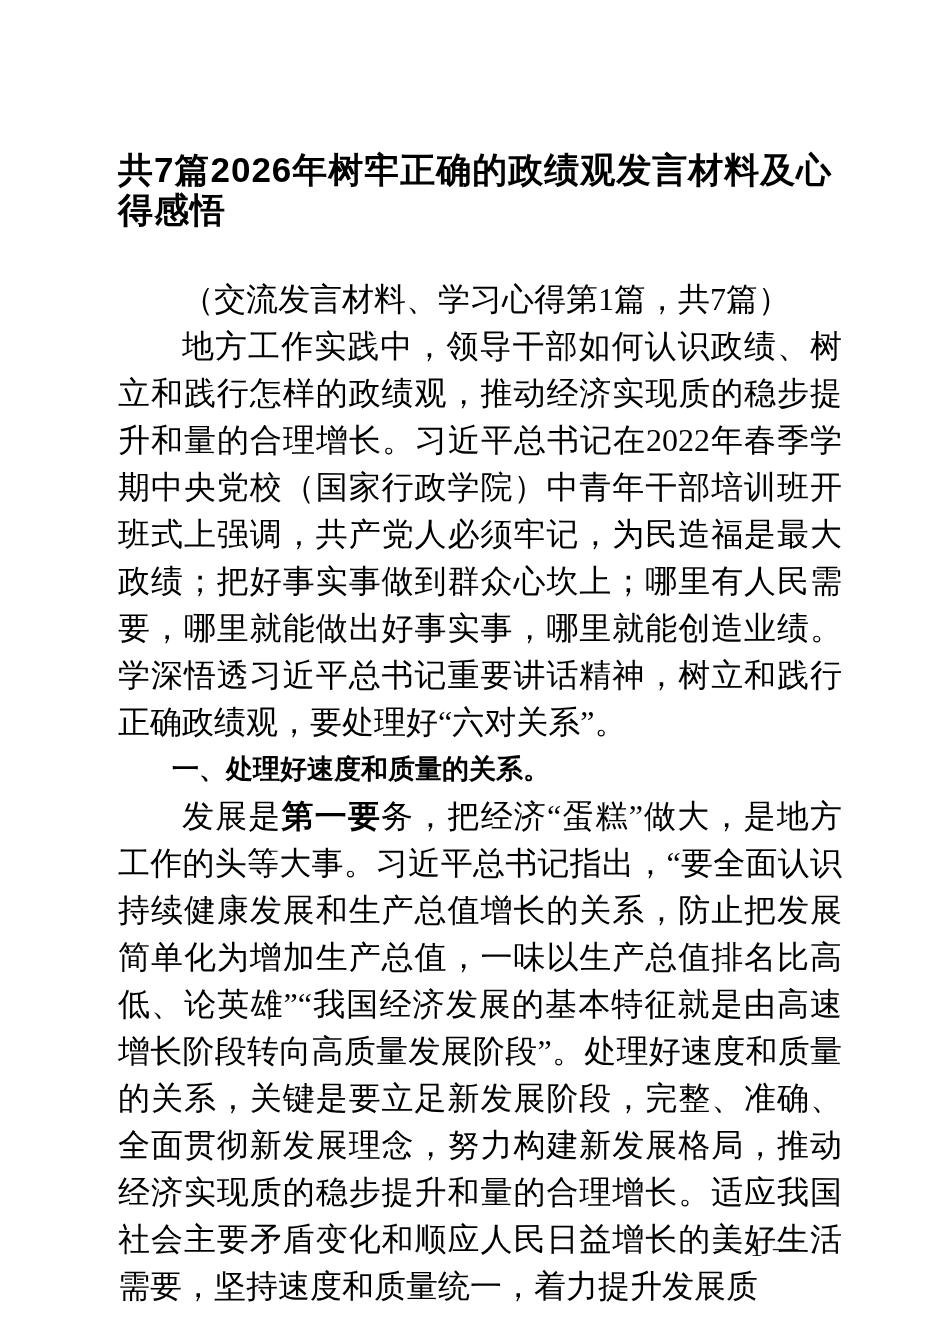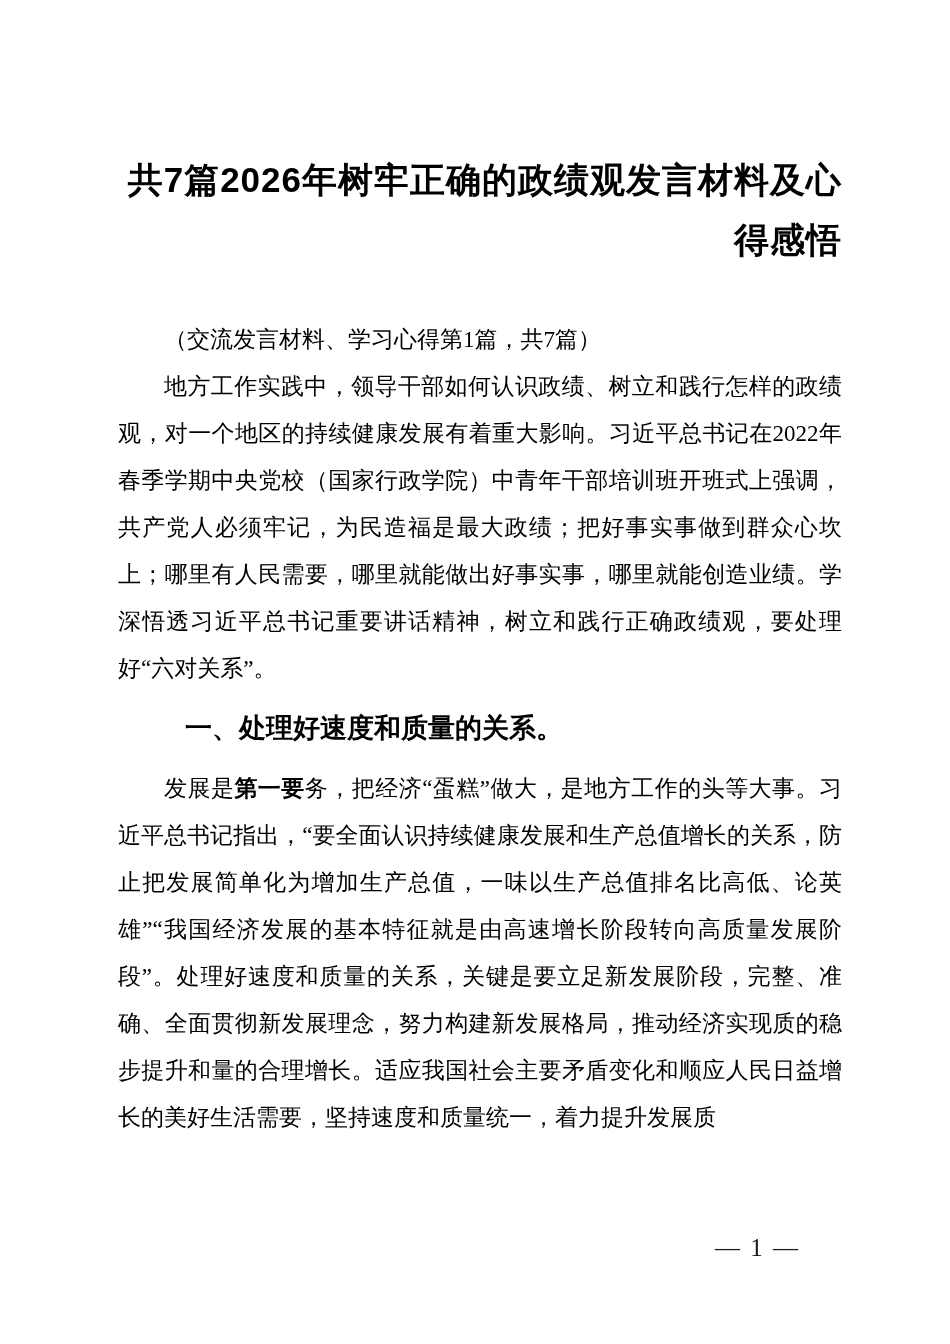--- a/index.html
+++ b/index.html
@@ -16,38 +16,38 @@
     box-sizing: border-box;
     padding: 150px 108px 0 118px;
     overflow: hidden;
     color: #000000;
   }
   .doc-title {
     margin: 0 0 46px 0;
     font-family: "Liberation Sans", "DejaVu Sans", sans-serif;
     font-weight: 700;
     font-size: 35px;
-    line-height: 60px;
-    text-align: right;
+    line-height: 40px;
+    text-align: left;
     letter-spacing: 1px;
     color: #000000;
   }
   .para {
     margin: 0;
     font-family: "Liberation Serif", "DejaVu Serif", serif;
-    font-size: 23px;
+    font-size: 32px;
     line-height: 47px;
     text-align: justify;
     text-justify: inter-ideograph;
     text-indent: 2em;
     color: #000000;
     word-break: break-all;
   }
   .section-heading {
-    margin: 13px;
+    margin: 0;
     font-family: "Liberation Sans", "DejaVu Sans", sans-serif;
     font-weight: 700;
     font-size: 27px;
     line-height: 47px;
     text-indent: 2em;
     color: #000000;
   }
   .inline-bold {
     font-family: Liberation Sans, sans-serif;
     font-weight: 700;
@@ -65,21 +65,21 @@
 </style>
 </head>
 <body>
 
 <div class="page">
 
   <h1 class="doc-title">共7篇2026年树牢正确的政绩观发言材料及心得感悟</h1>
 
   <p class="para">（交流发言材料、学习心得第1篇，共7篇）</p>
 
-  <p class="para">地方工作实践中，领导干部如何认识政绩、树立和践行怎样的政绩观，对一个地区的持续健康发展有着重大影响。习近平总书记在2022年春季学期中央党校（国家行政学院）中青年干部培训班开班式上强调，共产党人必须牢记，为民造福是最大政绩；把好事实事做到群众心坎上；哪里有人民需要，哪里就能做出好事实事，哪里就能创造业绩。学深悟透习近平总书记重要讲话精神，树立和践行正确政绩观，要处理好“六对关系”。</p>
+  <p class="para">地方工作实践中，领导干部如何认识政绩、树立和践行怎样的政绩观，推动经济实现质的稳步提升和量的合理增长。习近平总书记在2022年春季学期中央党校（国家行政学院）中青年干部培训班开班式上强调，共产党人必须牢记，为民造福是最大政绩；把好事实事做到群众心坎上；哪里有人民需要，哪里就能做出好事实事，哪里就能创造业绩。学深悟透习近平总书记重要讲话精神，树立和践行正确政绩观，要处理好“六对关系”。</p>
 
   <h2 class="section-heading">一、处理好速度和质量的关系。</h2>
 
   <p class="para"><span>发展是</span><span class="inline-bold">第一要</span><span>务，把经济“蛋糕”做大，是地方工作的头等大事。习近平总书记指出，“要全面认识持续健康发展和生产总值增长的关系，防止把发展简单化为增加生产总值，一味以生产总值排名比高低、论英雄”“我国经济发展的基本特征就是由高速增长阶段转向高质量发展阶段”。处理好速度和质量的关系，关键是要立足新发展阶段，完整、准确、全面贯彻新发展理念，努力构建新发展格局，推动经济实现质的稳步提升和量的合理增长。适应我国社会主要矛盾变化和顺应人民日益增长的美好生活需要，坚持速度和质量统一，着力提升发展质</span></p>
 
   <div class="page-footer">— 1 —</div>
 
 </div>
 
 </body></html>

